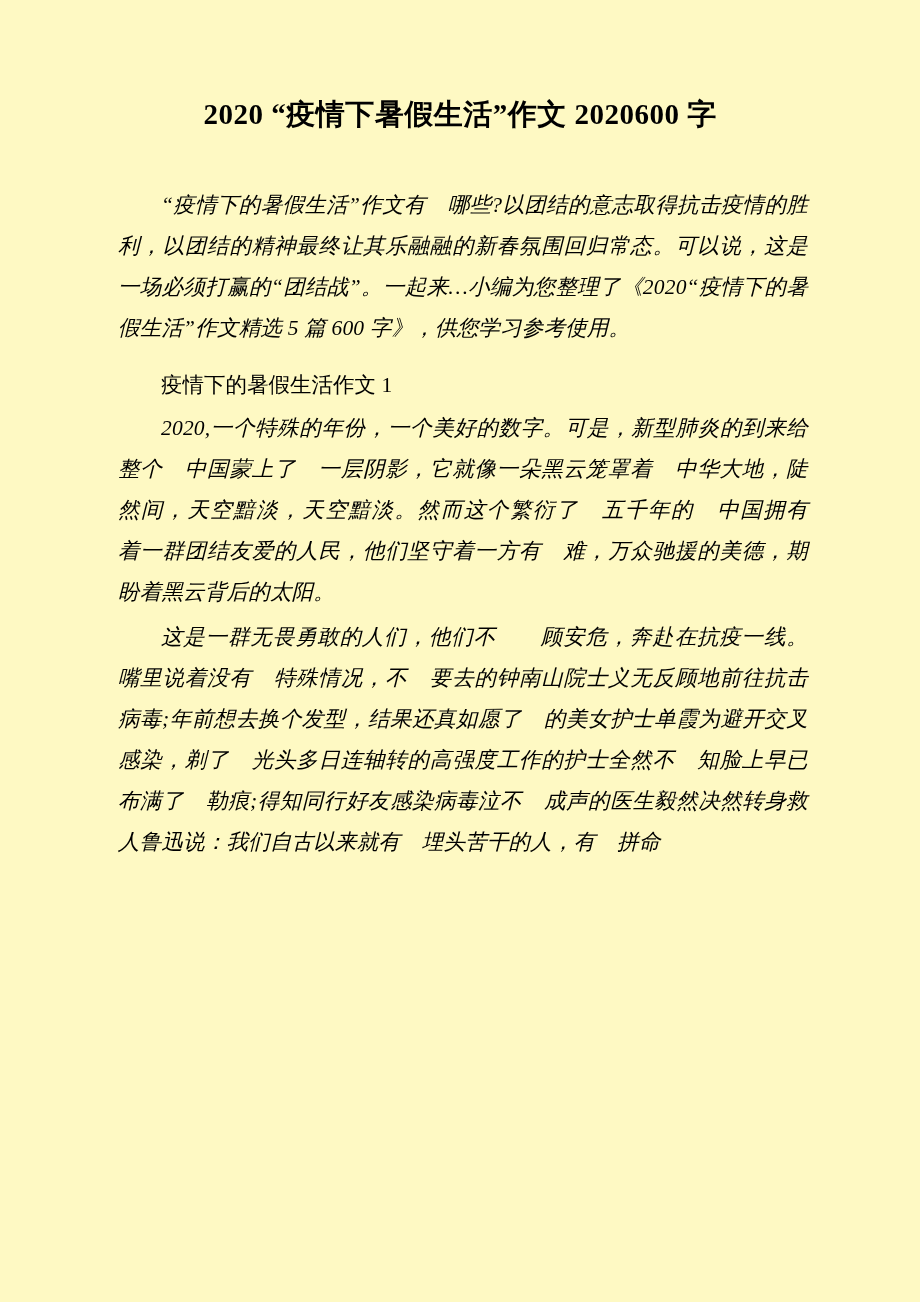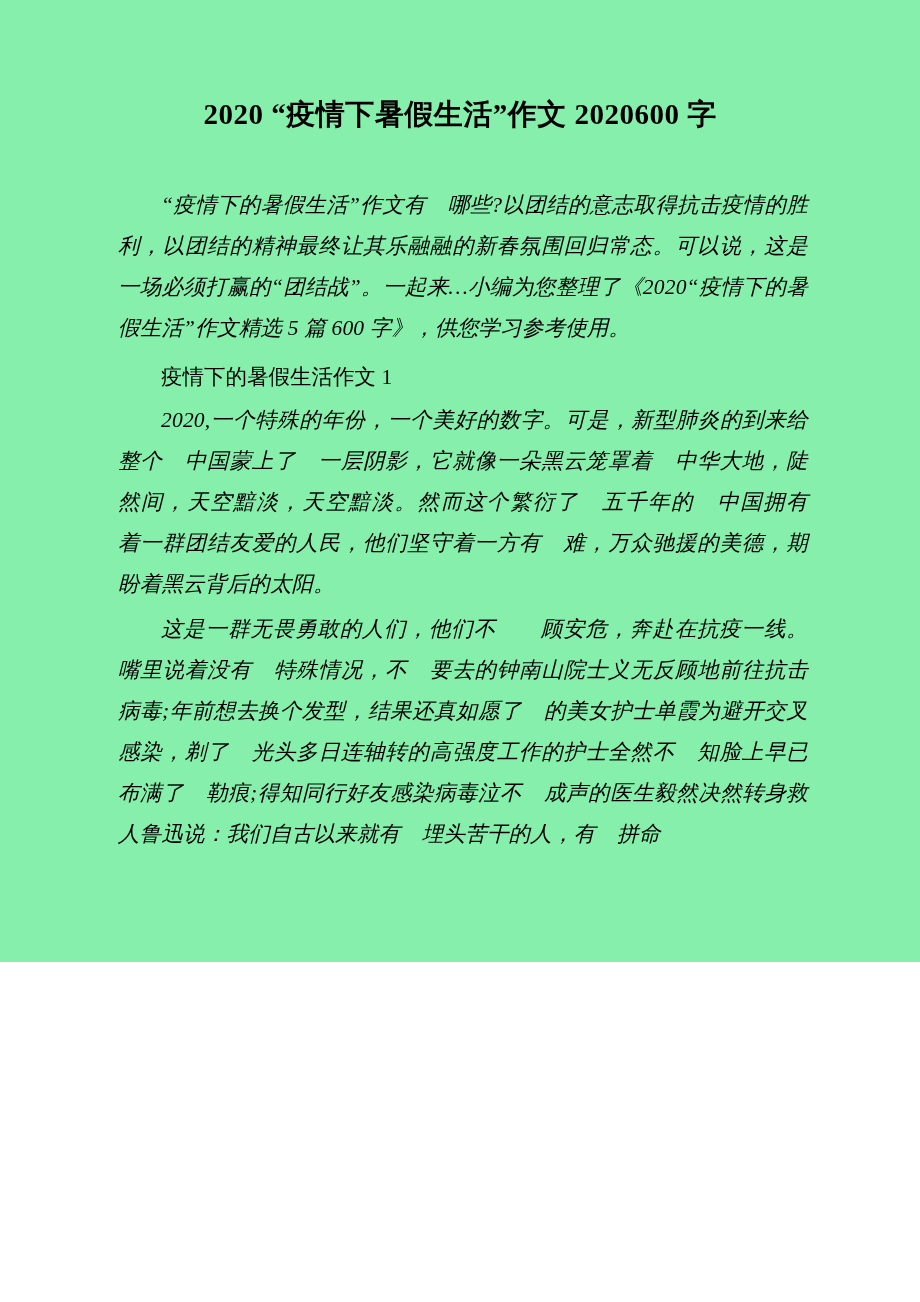--- a/index.html
+++ b/index.html
@@ -10,24 +10,24 @@
   body {
     width: 920px;
     height: 1302px;
     font-family: "Liberation Serif", "DejaVu Serif", serif;
     color: #000000;
     overflow: hidden;
   }
   .page {
     position: relative;
     width: 920px;
-    height: 962px;
+    height: 1302px;
     box-sizing: border-box;
     padding: 4px;
-    background: #86efac;
+    background: #fef9c3;
   }
   .doc-title {
     position: absolute;
     top: 96px;
     left: 0;
     width: 920px;
     text-align: center;
     font-family: "Liberation Serif", "DejaVu Serif", serif;
     font-weight: bold;
     font-size: 29px;
@@ -50,21 +50,21 @@
     text-justify: inter-ideograph;
     text-indent: 2em;
     color: #000000;
     letter-spacing: 0.2px;
     font-style: italic;
   }
   p.para.tight {
     margin-bottom: 0;
   }
   .section-label {
-    margin: 8px 0 2px 0;
+    margin: 16px 0 2px 0;
     font-family: "Liberation Serif", "DejaVu Serif", serif;
     font-size: 21.5px;
     line-height: 41px;
     text-indent: 2em;
     color: #000000;
   }
 </style>
 </head>
 <body>
 

